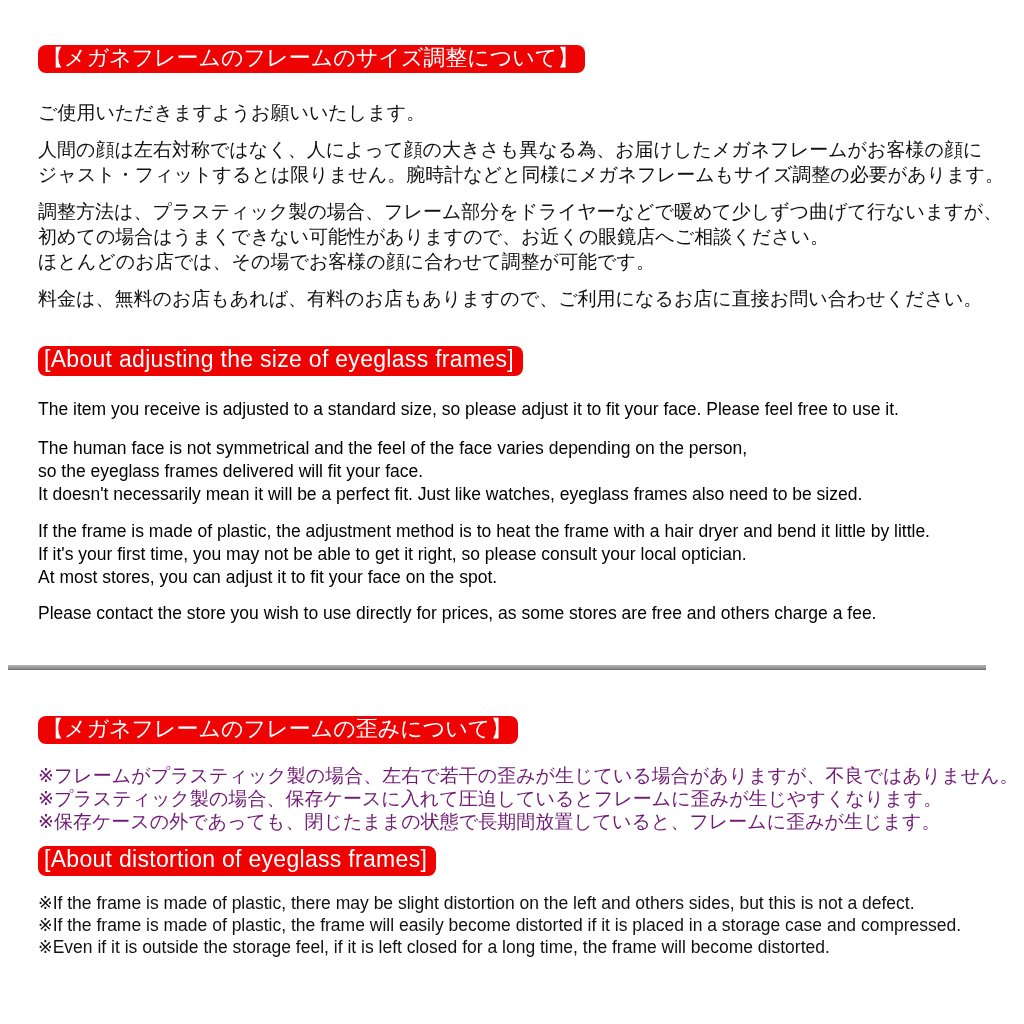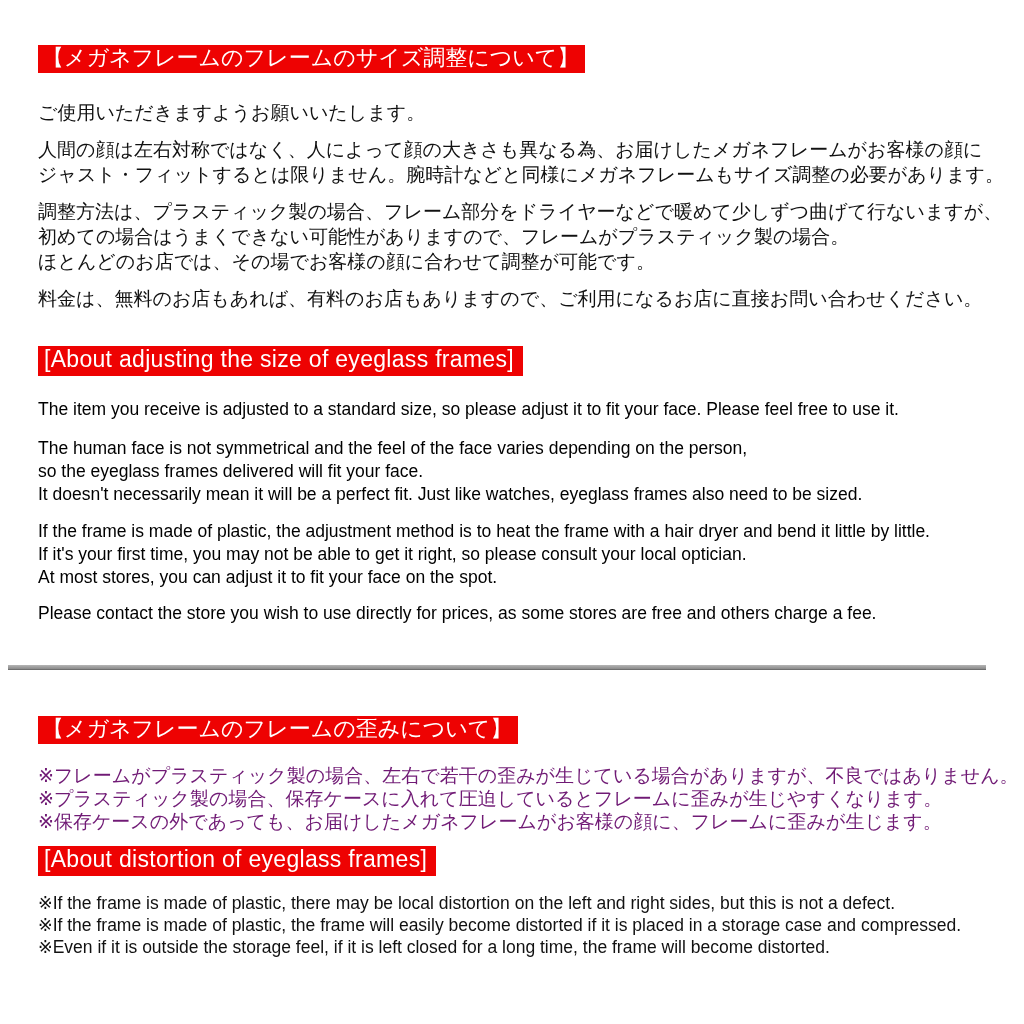--- a/index.html
+++ b/index.html
@@ -15,20 +15,21 @@
     overflow:hidden;
   }
   .doc{padding:45px 30px 0 38px;}
 
   .banner{
     display:inline-block;
     background:var(--red);
     color:#ffffff;
     margin:0;
     font-weight:normal;
+    border-radius:8px;
   }
   .banner.jp{font-size:22px;line-height:24px;padding:1px 6px 3px 4px;}
   .banner.en{font-size:23px;line-height:25px;padding:1px 9px 4px 6px;letter-spacing:.3px;}
 
   p{margin:0;}
   .line{display:block;white-space:nowrap;}
 
   .jp-body{font-size:19px;line-height:25px;color:#111;}
   .en-body{font-size:17.5px;line-height:23px;color:#000000;}
   .jp-notes{font-size:19px;line-height:23px;color:#701a75;}
@@ -69,21 +70,21 @@
       <span class="line">ご使用いただきますようお願いいたします。</span>
     </p>
 
     <p class="jp-body p-gap">
       <span class="line">人間の顔は左右対称ではなく、人によって顔の大きさも異なる為、お届けしたメガネフレームがお客様の顔に</span>
       <span class="line">ジャスト・フィットするとは限りません。腕時計などと同様にメガネフレームもサイズ調整の必要があります。</span>
     </p>
 
     <p class="jp-body p-gap">
       <span class="line">調整方法は、プラスティック製の場合、フレーム部分をドライヤーなどで暖めて少しずつ曲げて行ないますが、</span>
-      <span class="line">初めての場合はうまくできない可能性がありますので、フレームがプラスティック製の場合。</span>
+      <span class="line">初めての場合はうまくできない可能性がありますので、お近くの眼鏡店へご相談ください。</span>
       <span class="line">ほとんどのお店では、その場でお客様の顔に合わせて調整が可能です。</span>
     </p>
 
     <p class="jp-body p-gap">
       <span class="line">料金は、無料のお店もあれば、有料のお店もありますので、ご利用になるお店に直接お問い合わせください。</span>
     </p>
 
     <div class="h2">
       <h2 class="banner en">[About adjusting the size of eyeglass frames]</h2>
     </div>
@@ -112,27 +113,27 @@
   <hr class="divider">
 
   <section>
     <div class="h3">
       <h2 class="banner jp">【メガネフレームのフレームの歪みについて】</h2>
     </div>
 
     <p class="jp-notes">
       <span class="line">※フレームがプラスティック製の場合、左右で若干の歪みが生じている場合がありますが、不良ではありません。</span>
       <span class="line">※プラスティック製の場合、保存ケースに入れて圧迫しているとフレームに歪みが生じやすくなります。</span>
-      <span class="line">※保存ケースの外であっても、お届けしたメガネフレームがお客様の顔に、フレームに歪みが生じます。</span>
+      <span class="line">※保存ケースの外であっても、閉じたままの状態で長期間放置していると、フレームに歪みが生じます。</span>
     </p>
 
     <div class="h4">
       <h2 class="banner en">[About distortion of eyeglass frames]</h2>
     </div>
 
     <p class="en-notes">
-      <span class="line">※If the frame is made of plastic, there may be local distortion on the left and right sides, but this is not a defect.</span>
+      <span class="line">※If the frame is made of plastic, there may be slight distortion on the left and others sides, but this is not a defect.</span>
       <span class="line">※If the frame is made of plastic, the frame will easily become distorted if it is placed in a storage case and compressed.</span>
       <span class="line">※Even if it is outside the storage feel, if it is left closed for a long time, the frame will become distorted.</span>
     </p>
   </section>
 
 </div>
 
 </body></html>

